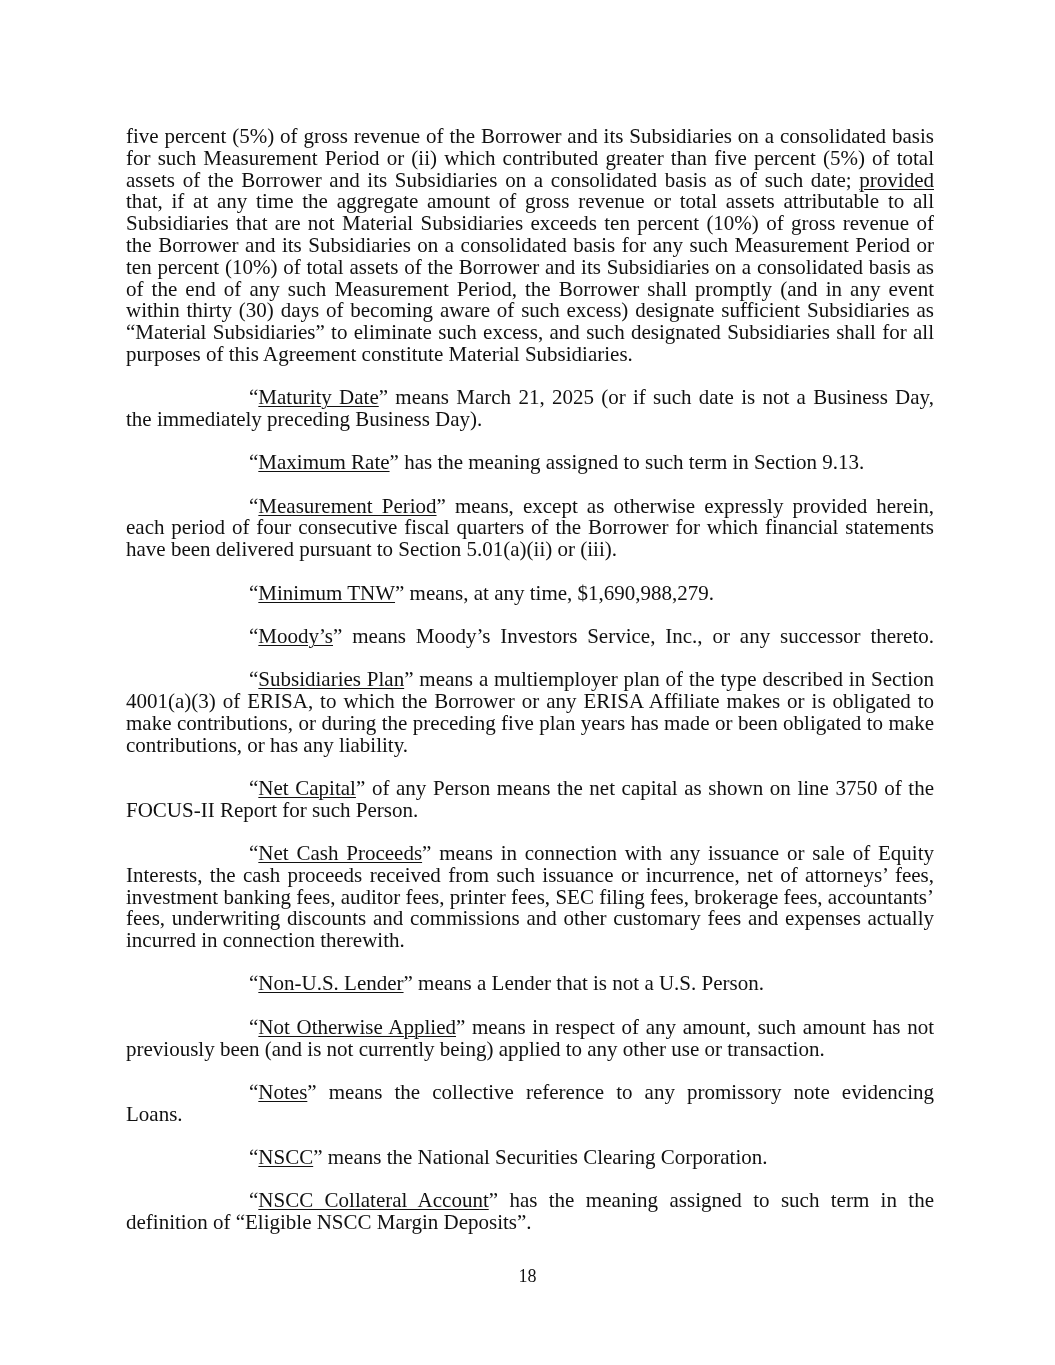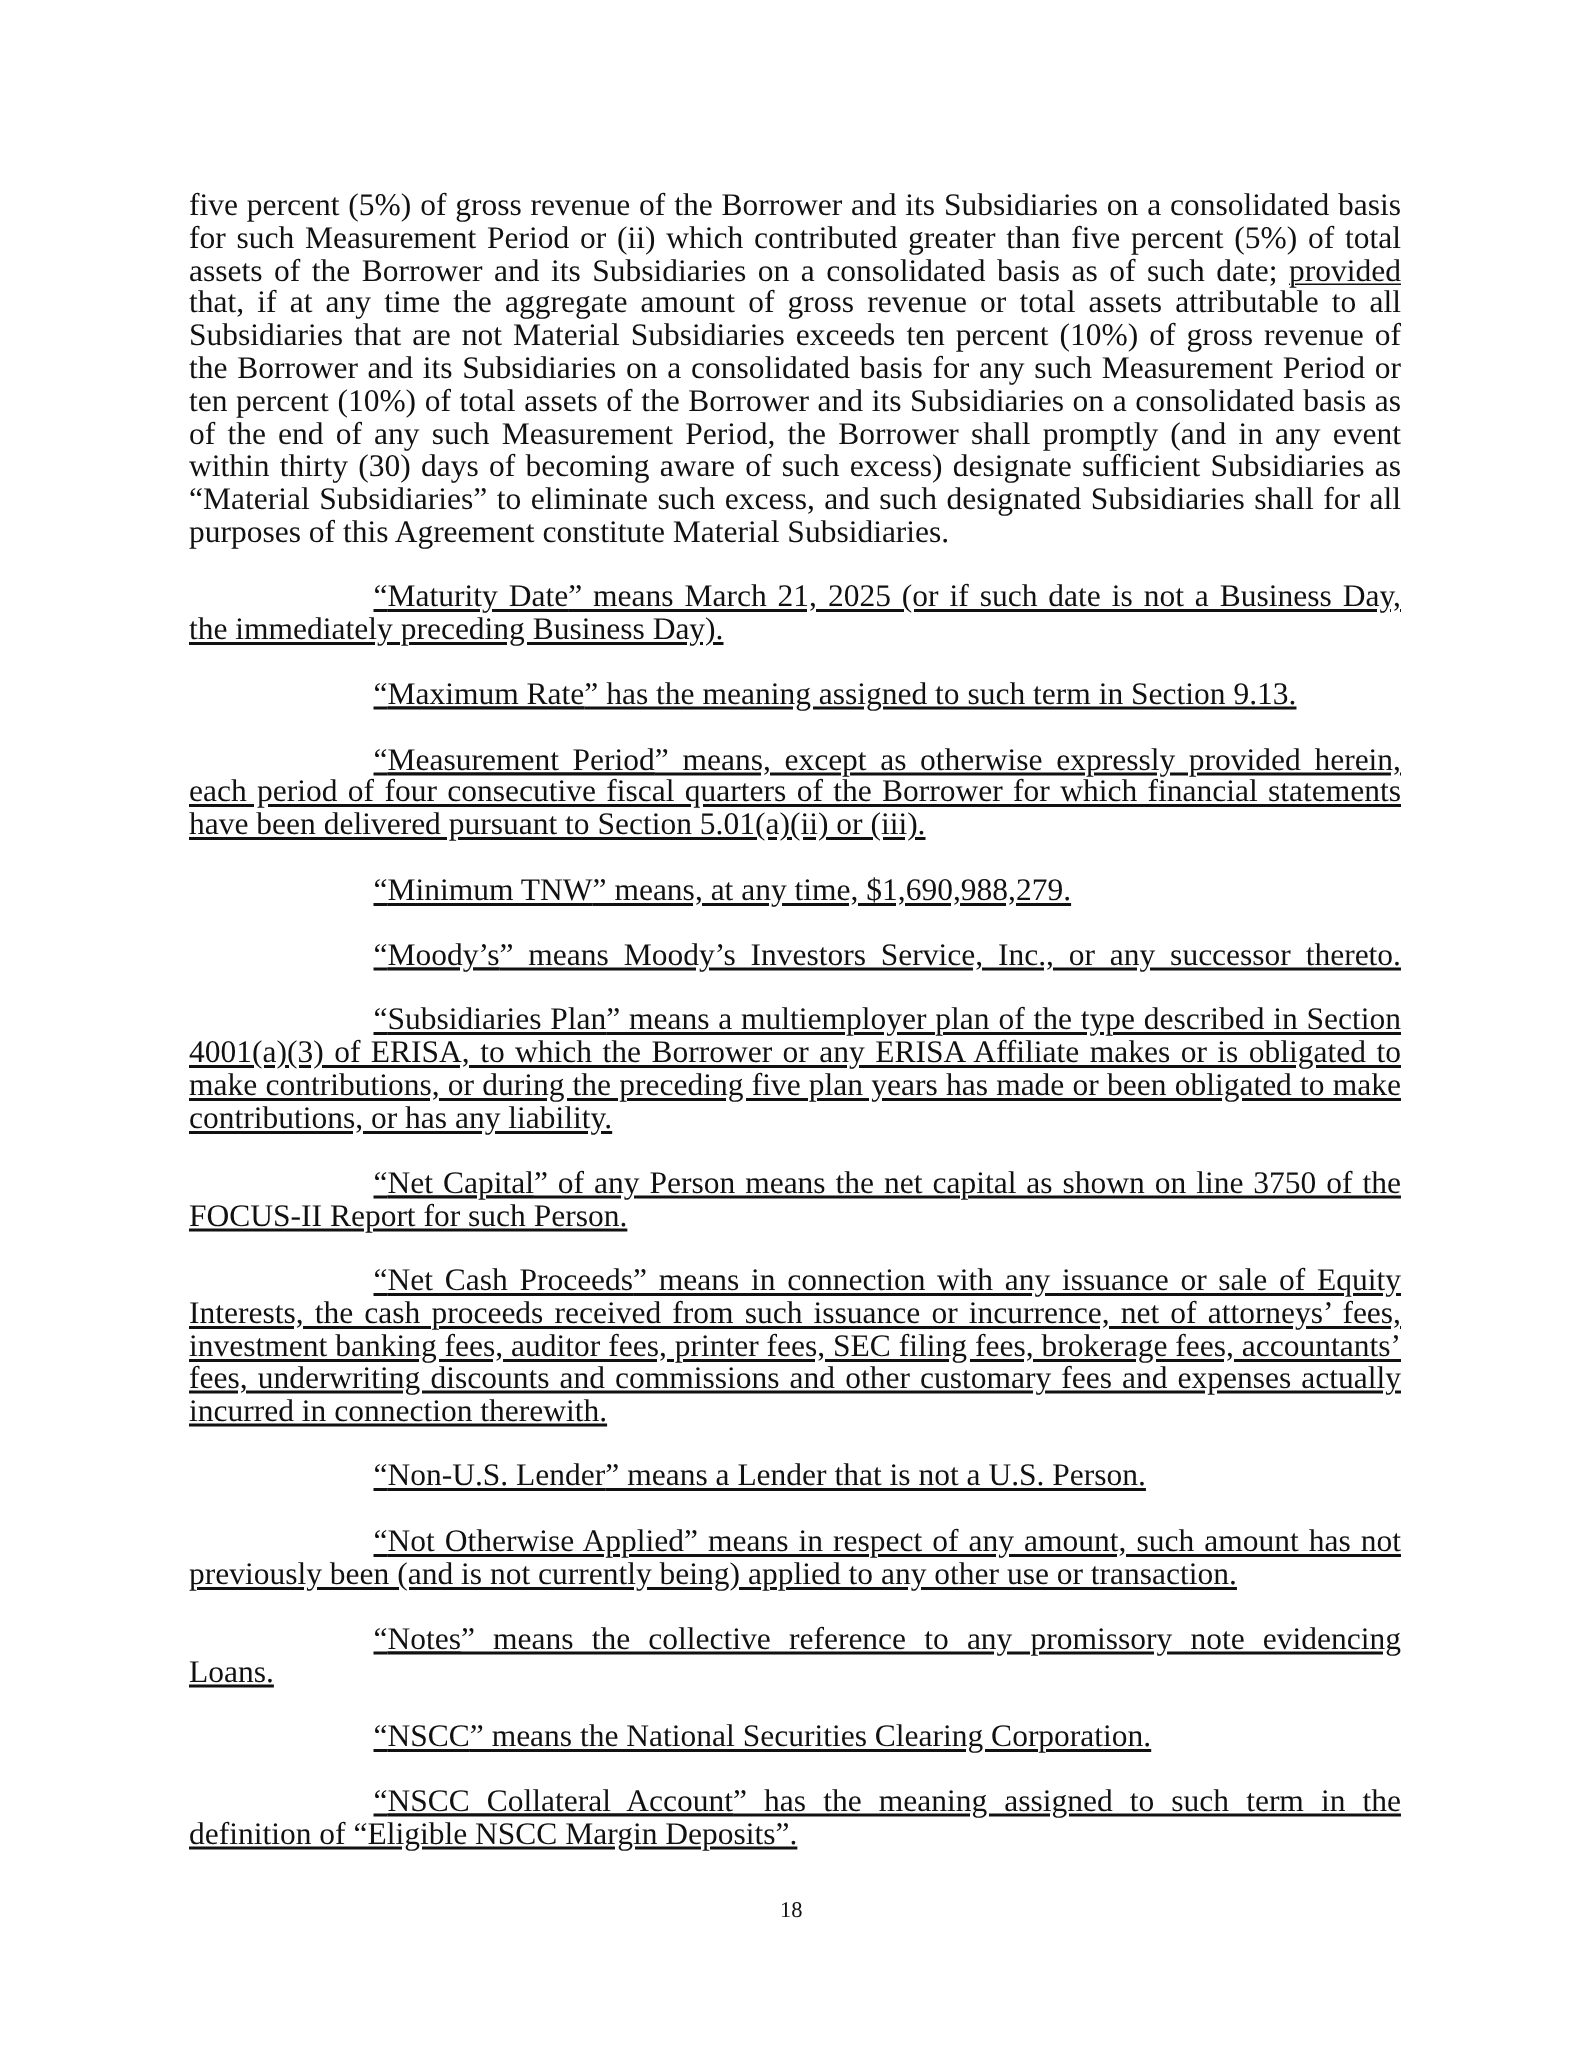--- a/index.html
+++ b/index.html
@@ -5,26 +5,26 @@
     html, body { margin: 0; padding: 0; background: #ffffff; }
     body {
       width: 1055px; height: 1365px; position: relative; overflow: hidden;
       font-family: "Liberation Serif", serif; color: #111111;
     }
     .page {
       position: absolute; left: 126px; top: 126px; width: 808px;
       font-size: 21px; line-height: 21.8px;
     }
     .para { margin: 0 0 21.5px 0; text-align: justify; }
-    .para.def { text-indent: 123px; text-decoration: underline; }
+    .para.def { text-indent: 123px; }
     .term { text-decoration: underline; text-underline-offset: 2px; text-decoration-thickness: 1px; }
     .last-line-justify { text-align-last: justify; }
     .page-number {
       position: absolute; top: 1266px; left: 0; width: 1055px; text-align: center;
-      font-size: 15px;
+      font-size: 18px;
     }
   </style>
 </head>
 <body>
 
 <div class="page">
   <p class="para"><span>five percent (5%) of gross revenue of the Borrower and its Subsidiaries on a consolidated basis for such Measurement Period or (ii) which contributed greater than five percent (5%) of total assets of the Borrower and its Subsidiaries on a consolidated basis as of such date; </span><span class="term">provided</span><span> that, if at any time the aggregate amount of gross revenue or total assets attributable to all Subsidiaries that are not Material Subsidiaries exceeds ten percent (10%) of gross revenue of the Borrower and its Subsidiaries on a consolidated basis for any such Measurement Period or ten percent (10%) of total assets of the Borrower and its Subsidiaries on a consolidated basis as of the end of any such Measurement Period, the Borrower shall promptly (and in any event within thirty (30) days of becoming aware of such excess) designate sufficient Subsidiaries as “Material Subsidiaries” to eliminate such excess, and such designated Subsidiaries shall for all purposes of this Agreement constitute Material Subsidiaries.</span></p>
 
   <p class="para def"><span>“</span><span class="term">Maturity Date</span><span>” means March 21, 2025 (or if such date is not a Business Day, the immediately preceding Business Day).</span></p>
 

